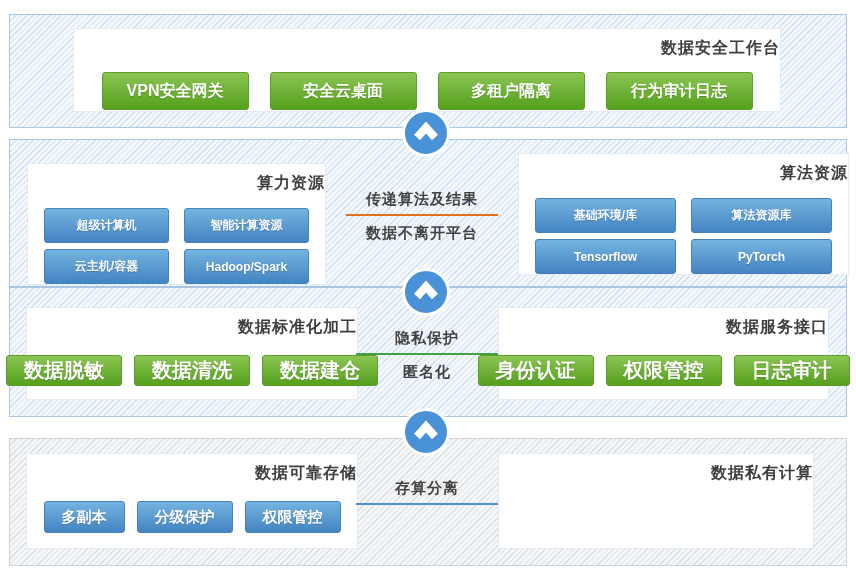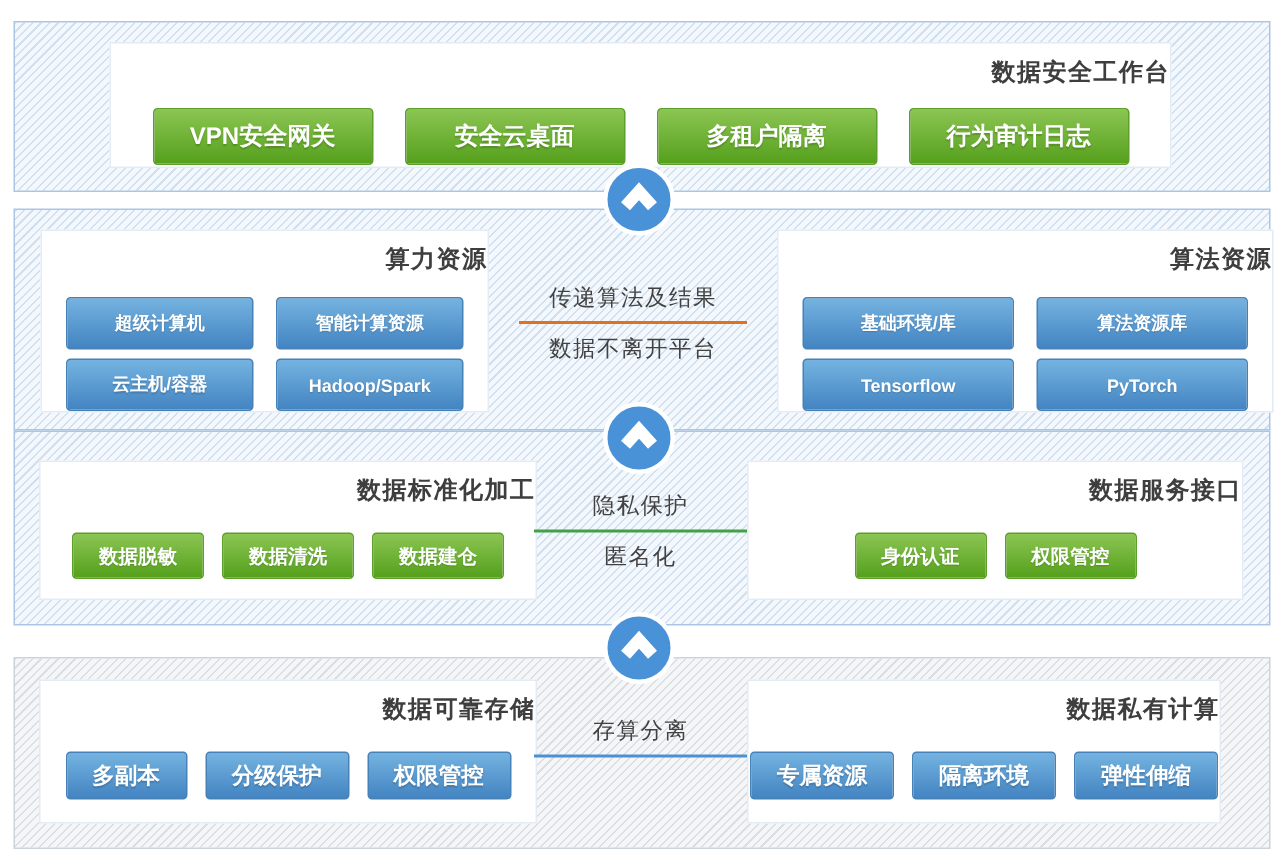--- a/index.html
+++ b/index.html
@@ -25,21 +25,21 @@
     border-color:#ccd3da;
     background:repeating-linear-gradient(135deg,#dbdfe4 0,#dbdfe4 1px,#f5f6f8 1px,#f5f6f8 4px);
   }
   
   .panel{
     position:absolute;background:#fff;
     border:1px solid #e3ecf5;box-sizing:border-box;
     text-align:center;
   }
   .band1 .panel-wide{left:63px;top:13px;width:708px;height:84px;}
-  .band2 .panel-left {left:17px;top:13px;width:299px;height:122px;}
+  .band2 .panel-left {left:17px;top:23px;width:299px;height:122px;}
   .band2 .panel-right{left:508px;top:13px;width:331px;height:122px;}
   .band3 .panel-left {left:16px;top:19px;width:332px;height:93px;}
   .band3 .panel-right{left:488px;top:19px;width:331px;height:93px;}
   .band4 .panel-left {left:16px;top:14px;width:332px;height:96px;}
   .band4 .panel-right{left:488px;top:14px;width:316px;height:96px;}
 
   .panel-title{
     margin-top:9px;
     font-size:16px;font-weight:bold;color:#3e3e3e;
     letter-spacing:1px;
@@ -65,35 +65,35 @@
   .chip.green{
     background:linear-gradient(#8bc553,#55a01c);
     border:1px solid #5c9f2b;
   }
   .chip.blue{
     background:linear-gradient(#74b3e0,#4384c2);
     border:1px solid #4681b8;
   }
   .band1 .chip{width:147px;height:38px;}
   .band2 .chip{height:35px;font-size:12px;}
-  .band3 .chip{height:31px;padding:0 17px;font-size:13px;}
+  .band3 .chip{height:31px;padding:0 17px;font-size:20px;}
   .band4 .chip{height:32px;padding:0 17px;font-size:15px;}
 
   
   .middle{
     position:absolute;top:0;height:100%;
     display:flex;flex-direction:column;
     align-items:center;justify-content:center;
     box-sizing:border-box;padding-top:5px;
   }
   .band2 .middle{left:336px;width:152px;}
   .band3 .middle{left:346px;width:142px;}
   .band4 .middle{left:346px;width:142px;}
   .mid-text{
-    font-size:15px;font-weight:normal;color:#424242;
+    font-size:15px;font-weight:bold;color:#424242;
     line-height:17px;min-height:17px;
     letter-spacing:1px;
   }
   .mid-line{
     width:100%;height:2px;border:0;
     margin:7px 0 8px 0;align-self:stretch;
   }
   .mid-line.orange{background:#e2711d;}
   .mid-line.green {background:#43a047;}
   .mid-line.blue  {background:#4a90d2;}
@@ -165,45 +165,41 @@
     <div class="middle">
       <div class="mid-text">隐私保护</div>
       <div class="mid-line green"></div>
       <div class="mid-text">匿名化</div>
     </div>
     <div class="panel panel-right">
       <div class="panel-title">数据服务接口</div>
       <div class="chip-row">
         <div class="chip green">身份认证</div>
         <div class="chip green">权限管控</div>
+        <div class="chip green">日志审计</div>
       </div>
     </div>
   </section>
 
   <section class="band band4">
     <div class="panel panel-left">
       <div class="panel-title">数据可靠存储</div>
       <div class="chip-row">
         <div class="chip blue">多副本</div>
         <div class="chip blue">分级保护</div>
         <div class="chip blue">权限管控</div>
       </div>
     </div>
     <div class="middle">
       <div class="mid-text">存算分离</div>
       <div class="mid-line blue"></div>
       <div class="mid-text"></div>
     </div>
     <div class="panel panel-right">
       <div class="panel-title">数据私有计算</div>
-      <div class="chip-row">
-        <div class="chip blue">专属资源</div>
-        <div class="chip blue">隔离环境</div>
-        <div class="chip blue">弹性伸缩</div>
-      </div>
     </div>
   </section>
 
   <div class="arrow-circle arrow-1">
     <svg width="42" height="42" viewBox="0 0 42 42">
       <polyline points="12,25.5 21,15.5 30,25.5" fill="none" stroke="#ffffff" stroke-width="8" stroke-linejoin="miter"></polyline>
     </svg>
   </div>
   <div class="arrow-circle arrow-2">
     <svg width="42" height="42" viewBox="0 0 42 42">

